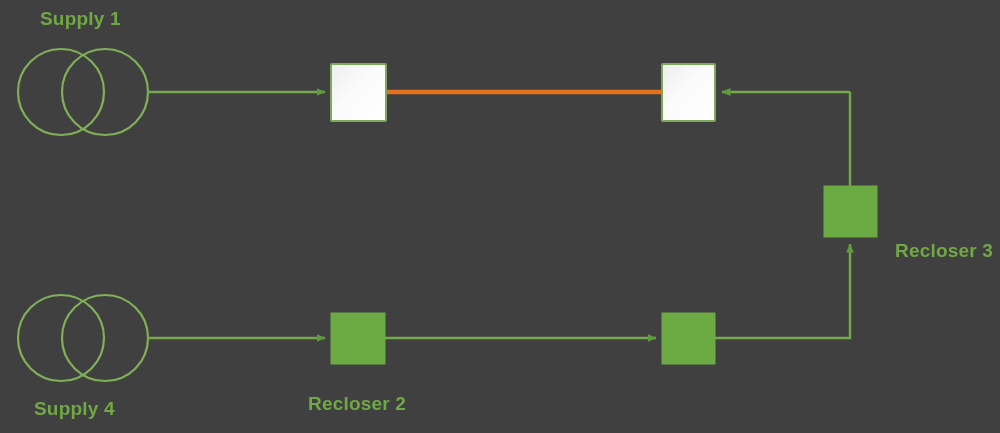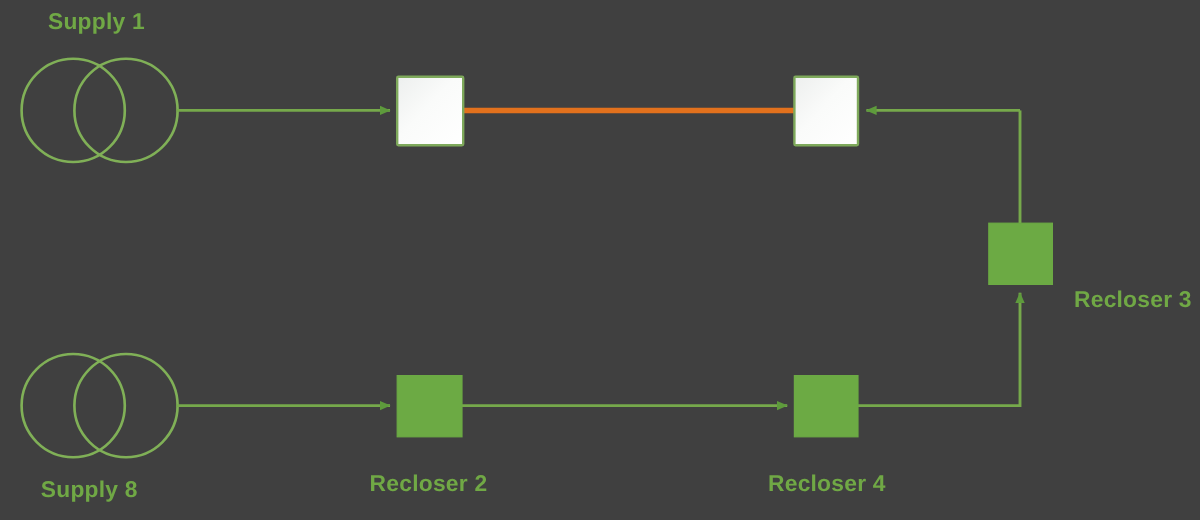--- a/index.html
+++ b/index.html
@@ -82,23 +82,22 @@
 
     <rect x="824" y="186" width="53" height="51" rx="0" fill="#6CAA44" stroke="#6CAA44" stroke-width="1"></rect>
 
     <rect x="662" y="313" width="53" height="51" rx="0" fill="#6CAA44" stroke="#6CAA44" stroke-width="1"></rect>
 
     <rect x="331" y="313" width="54" height="51" rx="0" fill="#6CAA44" stroke="#6CAA44" stroke-width="1"></rect>
   </svg>
 
   <div class="node-label" style="left:40px; top:8px;">Supply 1</div>
 
-  <div class="node-label" style="left:34px; top:398px;">Supply 8</div>
+  <div class="node-label" style="left:34px; top:398px;">Supply 4</div>
 
 
 
   <div class="node-label" style="left:895px; top:202px;margin-top:38px;">Recloser 3</div>
 
-  <div class="node-label" style="left:640px; top:393px;">Recloser 4</div>
 
   <div class="node-label" style="left:308px; top:393px;">Recloser 2</div>
 
 </div>
 
 </body></html>

